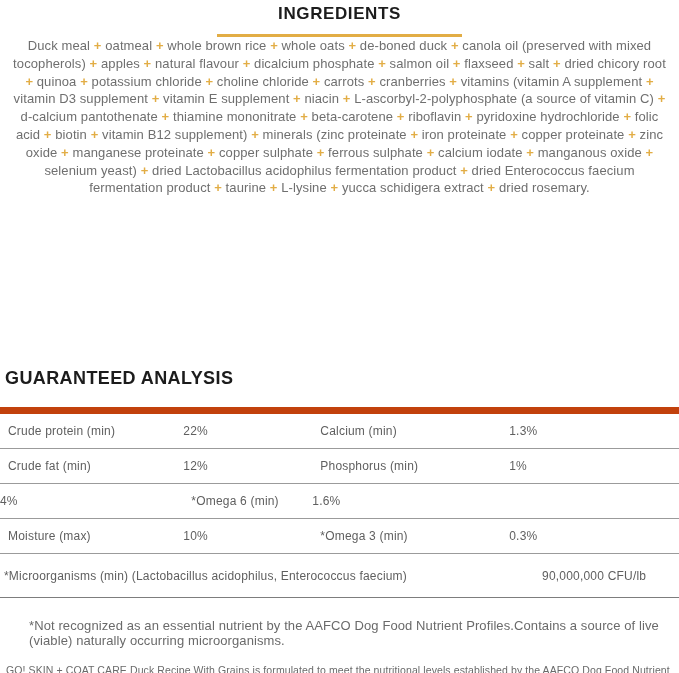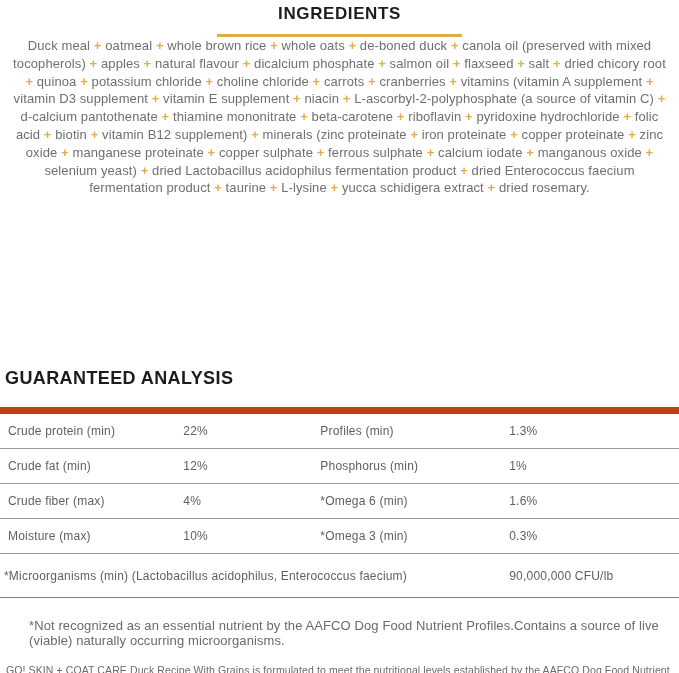--- a/index.html
+++ b/index.html
@@ -67,21 +67,21 @@
   .ga-row .lbl{padding-left:8px;text-align:left;}
   .ga-row .val{}
   .ga-footer-row{
     display:grid;
     grid-template-columns:75% 25%;
     align-items:center;
     height:44px;
     border-bottom:1px solid #7d7d7d;
   }
   .ga-footer-row .lbl{padding-left:4px;text-align:left;}
-  .ga-footer-row .val{text-align:left;}
+  .ga-footer-row .val{text-align:center;}
   .note1{
     margin-top:20px;
     padding:0 6px;
     font-size:13px;
     color:var(--note-gray);
     letter-spacing:.1px;
     margin-left:23px;
   }
   .note2{
     margin-top:16px;
@@ -99,31 +99,30 @@
 <div class="gold-rule"></div>
 
 <p class="ing-par"><span>Duck meal</span><span class="plus"> + </span><span>oatmeal</span><span class="plus"> + </span><span>whole brown rice</span><span class="plus"> + </span><span>whole oats</span><span class="plus"> + </span><span>de-boned duck</span><span class="plus"> + </span><span>canola oil (preserved with mixed tocopherols)</span><span class="plus"> + </span><span>apples</span><span class="plus"> + </span><span>natural flavour</span><span class="plus"> + </span><span>dicalcium phosphate</span><span class="plus"> + </span><span>salmon oil</span><span class="plus"> + </span><span>flaxseed</span><span class="plus"> + </span><span>salt</span><span class="plus"> + </span><span>dried chicory root</span><span class="plus"> + </span><span>quinoa</span><span class="plus"> + </span><span>potassium chloride</span><span class="plus"> + </span><span>choline chloride</span><span class="plus"> + </span><span>carrots</span><span class="plus"> + </span><span>cranberries</span><span class="plus"> + </span><span>vitamins (vitamin A supplement</span><span class="plus"> + </span><span>vitamin D3 supplement</span><span class="plus"> + </span><span>vitamin E supplement</span><span class="plus"> + </span><span>niacin</span><span class="plus"> + </span><span>L-ascorbyl-2-polyphosphate (a source of vitamin C)</span><span class="plus"> + </span><span>d-calcium pantothenate</span><span class="plus"> + </span><span>thiamine mononitrate</span><span class="plus"> + </span><span>beta-carotene</span><span class="plus"> + </span><span>riboflavin</span><span class="plus"> + </span><span>pyridoxine hydrochloride</span><span class="plus"> + </span><span>folic acid</span><span class="plus"> + </span><span>biotin</span><span class="plus"> + </span><span>vitamin B12 supplement)</span><span class="plus"> + </span><span>minerals (zinc proteinate</span><span class="plus"> + </span><span>iron proteinate</span><span class="plus"> + </span><span>copper proteinate</span><span class="plus"> + </span><span>zinc oxide</span><span class="plus"> + </span><span>manganese proteinate</span><span class="plus"> + </span><span>copper sulphate</span><span class="plus"> + </span><span>ferrous sulphate</span><span class="plus"> + </span><span>calcium iodate</span><span class="plus"> + </span><span>manganous oxide</span><span class="plus"> + </span><span>selenium yeast)</span><span class="plus"> + </span><span>dried Lactobacillus acidophilus fermentation product</span><span class="plus"> + </span><span>dried Enterococcus faecium fermentation product</span><span class="plus"> + </span><span>taurine</span><span class="plus"> + </span><span>L-lysine</span><span class="plus"> + </span><span>yucca schidigera extract</span><span class="plus"> + </span><span>dried rosemary.</span></p>
 
 <div class="ga-title">GUARANTEED ANALYSIS</div>
 
 <div class="ga-table">
   <div class="ga-row">
     <div class="lbl">Crude protein (min)</div>
     <div class="val">22%</div>
-    <div class="lbl">Profiles (min)</div>
+    <div class="lbl">Calcium (min)</div>
     <div class="val">1.3%</div>
   </div>
   <div class="ga-row">
     <div class="lbl">Crude fat (min)</div>
     <div class="val">12%</div>
     <div class="lbl">Phosphorus (min)</div>
     <div class="val">1%</div>
   </div>
   <div class="ga-row">
-    <div class="lbl">Crude fiber (max)</div>
     <div class="val">4%</div>
     <div class="lbl">*Omega 6 (min)</div>
     <div class="val">1.6%</div>
   </div>
   <div class="ga-row">
     <div class="lbl">Moisture (max)</div>
     <div class="val">10%</div>
     <div class="lbl">*Omega 3 (min)</div>
     <div class="val">0.3%</div>
   </div>

